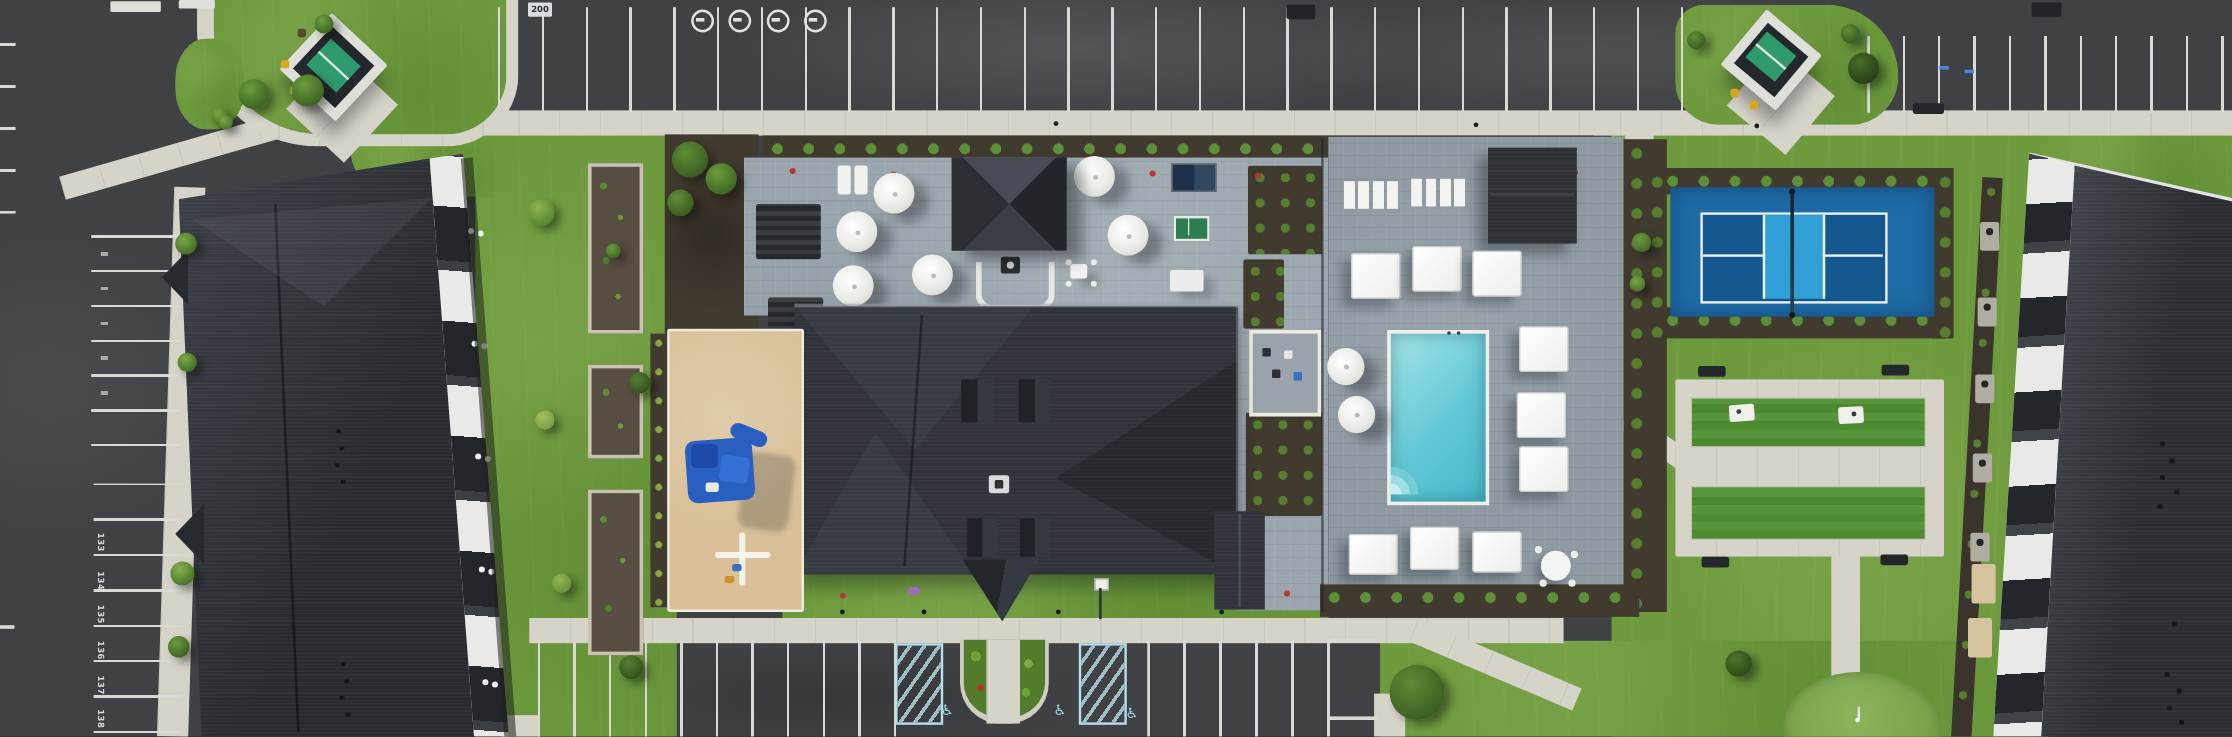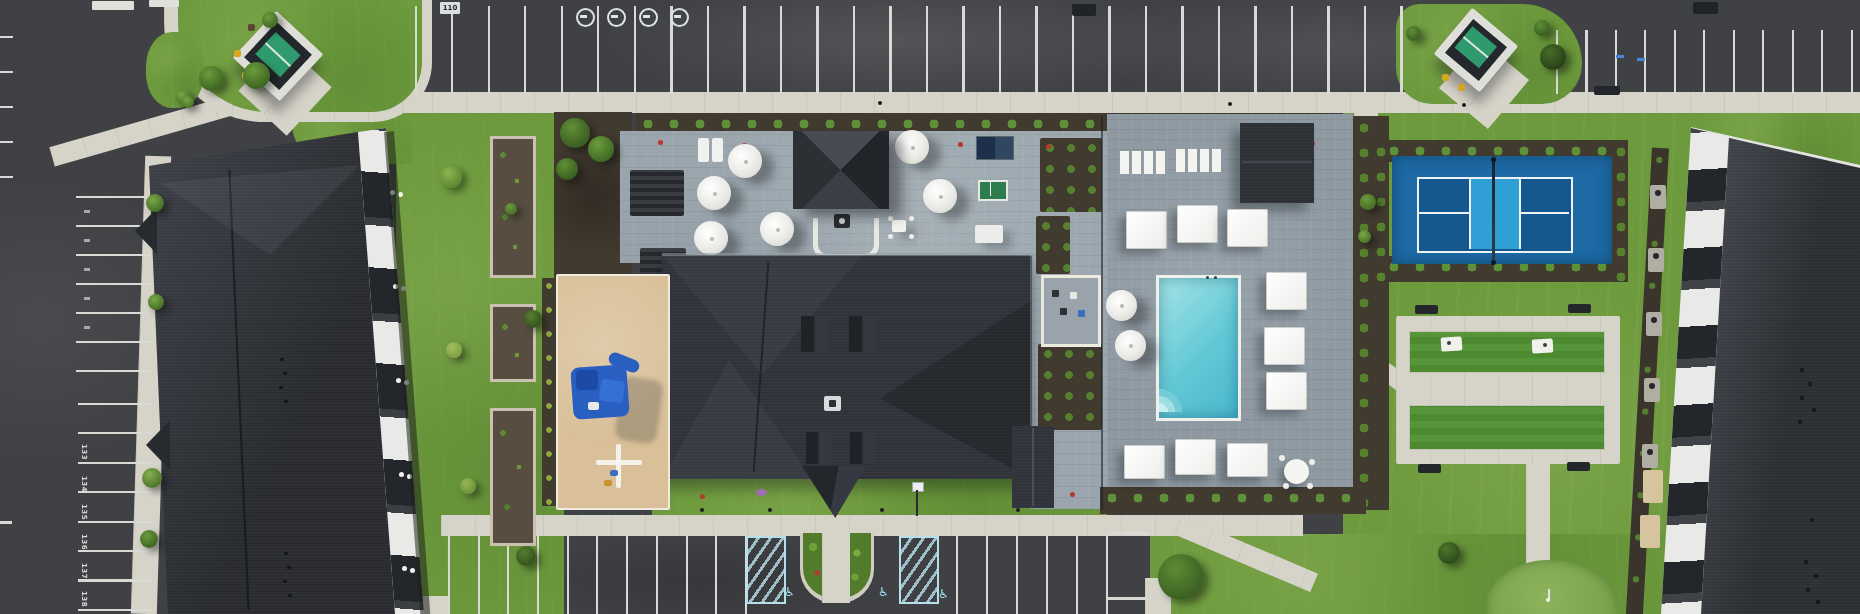--- a/index.html
+++ b/index.html
@@ -102,21 +102,21 @@
   <div class="ab" style="left:1108px;top:597px;width:40px;height:3px;background:#d9dad5;"></div>
   <div class="ab" style="left:92px;top:1px;width:42px;height:9px;background:#dfe0db;border-radius:1px;"></div>
   <div class="ab" style="left:149px;top:0;width:30px;height:7px;background:#dfe0db;border-radius:1px;"></div>
   <div class="ab" style="left:0;top:521px;width:12px;height:3px;background:#d9dad5;"></div>
 
   <div class="ab circmark" style="left:576px;top:8px;"></div>
   <div class="ab circmark" style="left:607px;top:8px;"></div>
   <div class="ab circmark" style="left:639px;top:8px;"></div>
   <div class="ab circmark" style="left:670px;top:8px;"></div>
 
-  <div class="ab" style="left:440px;top:2px;width:20px;height:12px;background:#d8dde0;border-radius:1px;color:#2a2d33;font:700 7px 'DejaVu Sans',sans-serif;text-align:center;line-height:12px;">110</div>
+  <div class="ab" style="left:440px;top:2px;width:20px;height:12px;background:#d8dde0;border-radius:1px;color:#2a2d33;font:700 7px 'DejaVu Sans',sans-serif;text-align:center;line-height:12px;">200</div>
 
   <span class="stall-num" style="left:76px;top:448px;">133</span>
   <span class="stall-num" style="left:76px;top:480px;">134</span>
   <span class="stall-num" style="left:76px;top:508px;">135</span>
   <span class="stall-num" style="left:76px;top:538px;">136</span>
   <span class="stall-num" style="left:76px;top:567px;">137</span>
   <span class="stall-num" style="left:76px;top:595px;">138</span>
   <div class="ab" style="left:84px;top:192px;width:6px;height:150px;background-image:repeating-linear-gradient(0deg,transparent 0 13px,#d4d4cf 13px 16px,transparent 16px 29px);opacity:.7;"></div>
 
   <div class="ab hatch" style="left:746px;top:536px;width:36px;height:64px;"></div>

